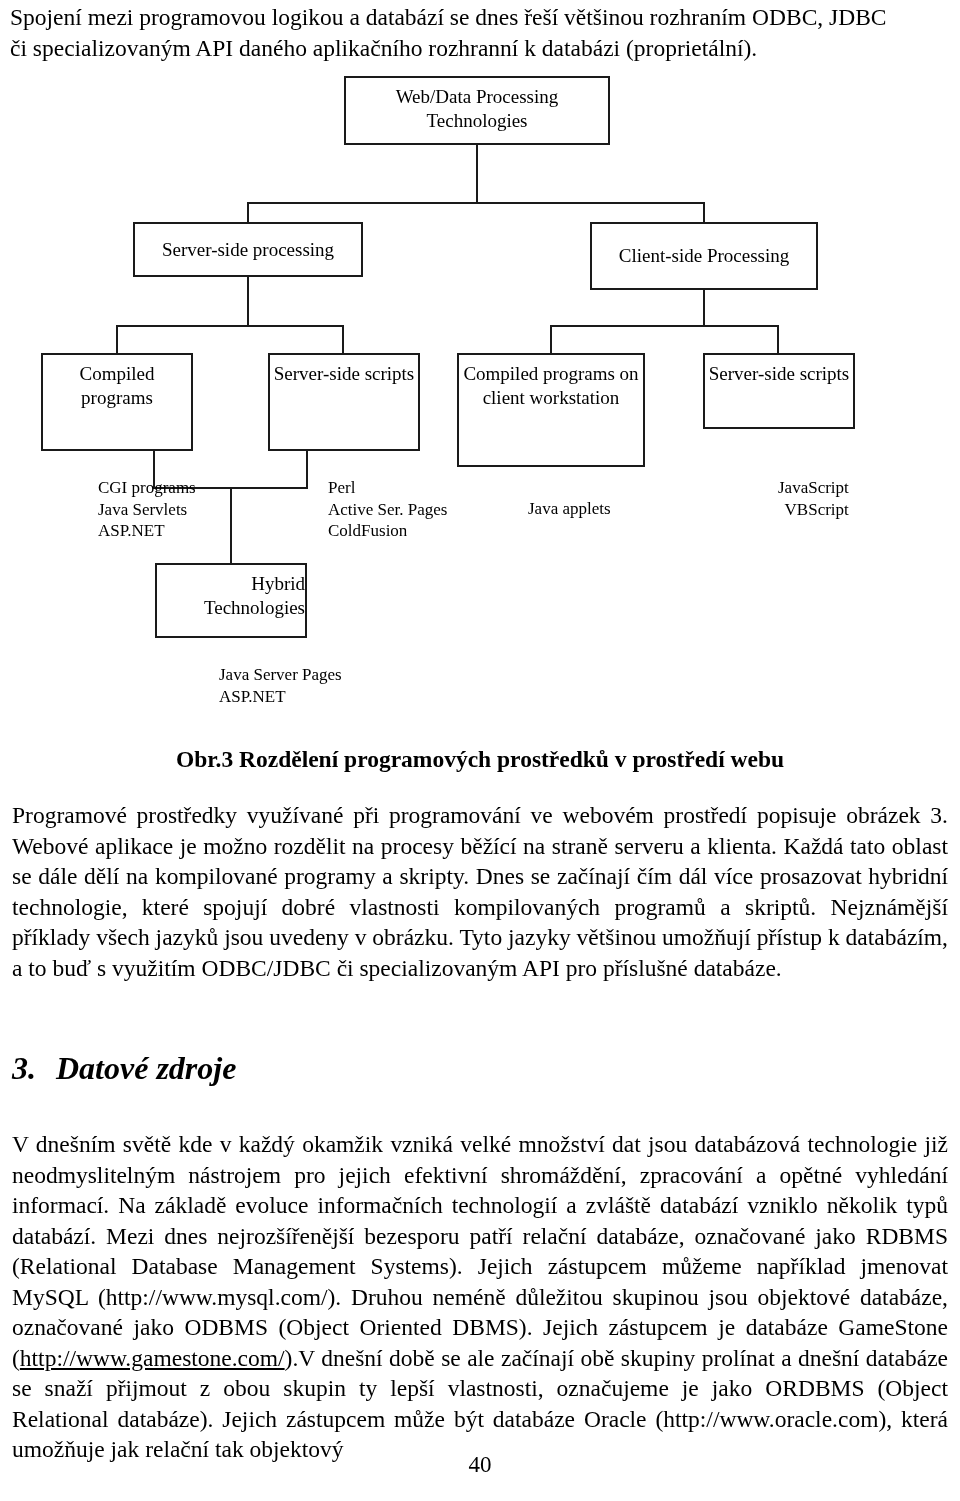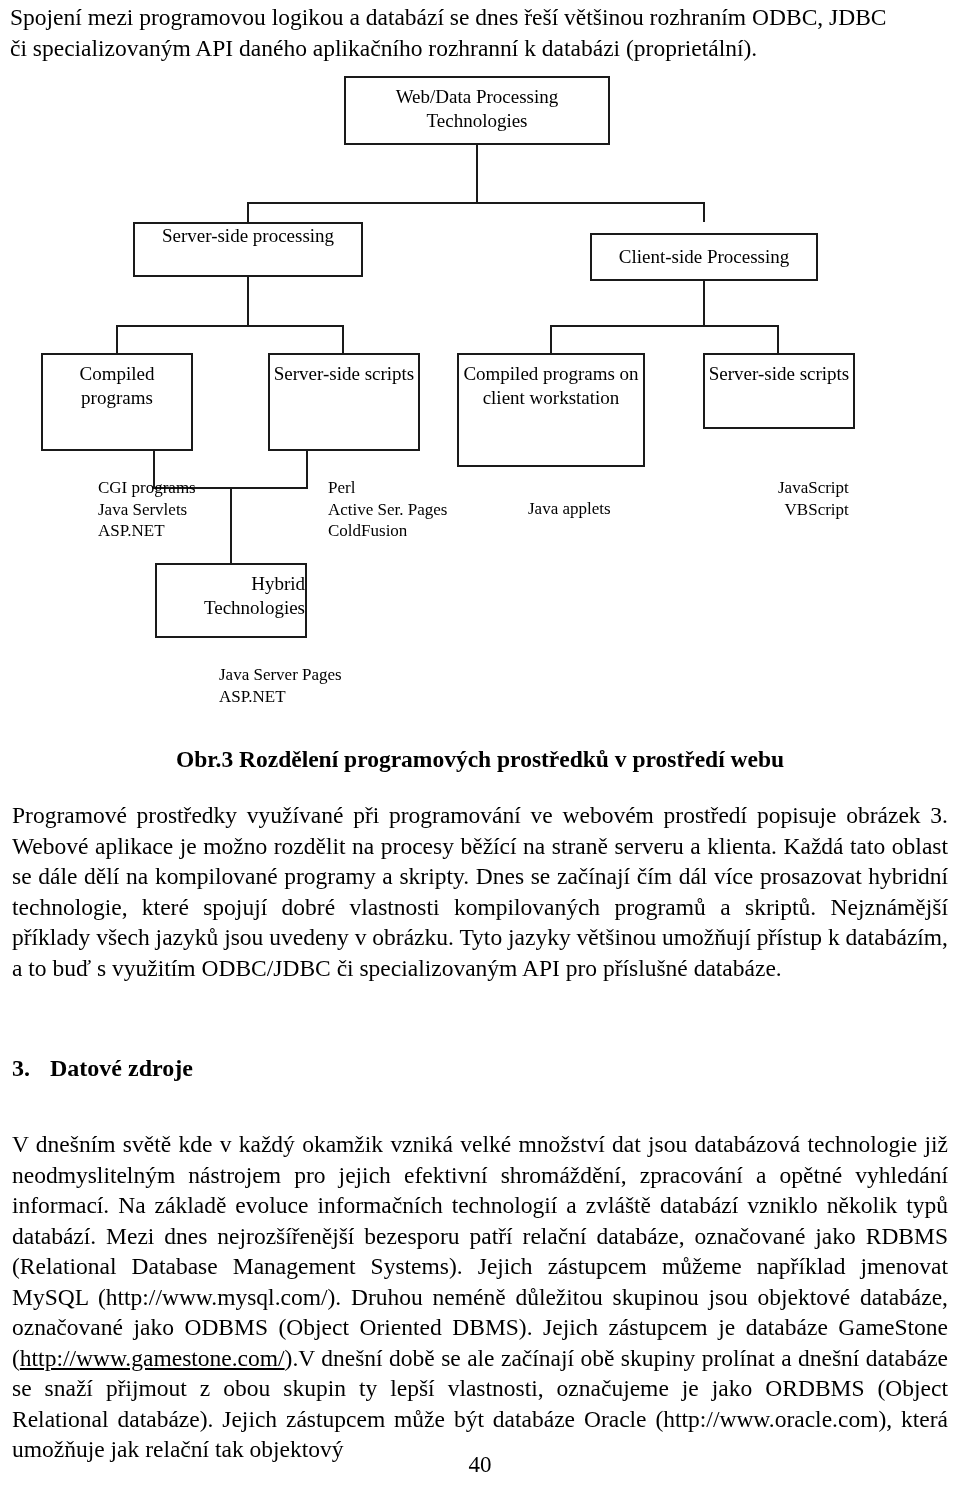--- a/index.html
+++ b/index.html
@@ -97,23 +97,24 @@
     text-align: justify;
     text-justify: inter-word;
   }
   .para.p1 { top: 800px; }
   .para.p3 { top: 1118px; margin-top: 11px; }
 
   .heading {
     position: absolute;
     left: 12px;
     top: 1053px;
-    font-size: 24px;
+    font-size: 32px;
     font-weight: bold;
     line-height: 30px;
+    font-style: italic;
   }
   .heading .num { margin-right: 20px; }
 
   .u { text-decoration: underline; }
 
   .pagenum {
     position: absolute;
     left: 0;
     top: 1452px;
     width: 960px;
@@ -137,24 +138,24 @@
       <span>Web/Data Processing
 Technologies</span>
     </div>
 
     <div class="conn v" style="left:476px; top:85px; width:2px; height:57px;"></div>
 
     <div class="conn h" style="left:247px; top:142px; width:458px; height:2px;"></div>
     <div class="conn v" style="left:247px; top:142px; width:2px; height:20px;"></div>
     <div class="conn v" style="left:703px; top:142px; width:2px; height:20px;"></div>
 
-    <div class="dbox" style="left:133px; top:162px; width:230px; height:55px; padding-top:0;">
+    <div class="dbox" style="left:133px; top:162px; width:230px; height:55px; align-items:center; padding-top:0;">
       <span>Server-side processing</span>
     </div>
-    <div class="dbox" style="left:590px; top:162px; width:228px; height:48px; align-items:center; padding-top:0;margin-top:11px;">
+    <div class="dbox" style="left:590px; top:162px; width:228px; height:68px; align-items:center; padding-top:0;">
       <span>Client-side Processing</span>
     </div>
 
     <div class="conn v" style="left:247px; top:217px; width:2px; height:48px;"></div>
     <div class="conn h" style="left:116px; top:265px; width:228px; height:2px;"></div>
     <div class="conn v" style="left:116px; top:265px; width:2px; height:28px;"></div>
     <div class="conn v" style="left:342px; top:265px; width:2px; height:28px;"></div>
 
     <div class="conn v" style="left:703px; top:217px; width:2px; height:48px;"></div>
     <div class="conn h" style="left:550px; top:265px; width:229px; height:2px;"></div>

